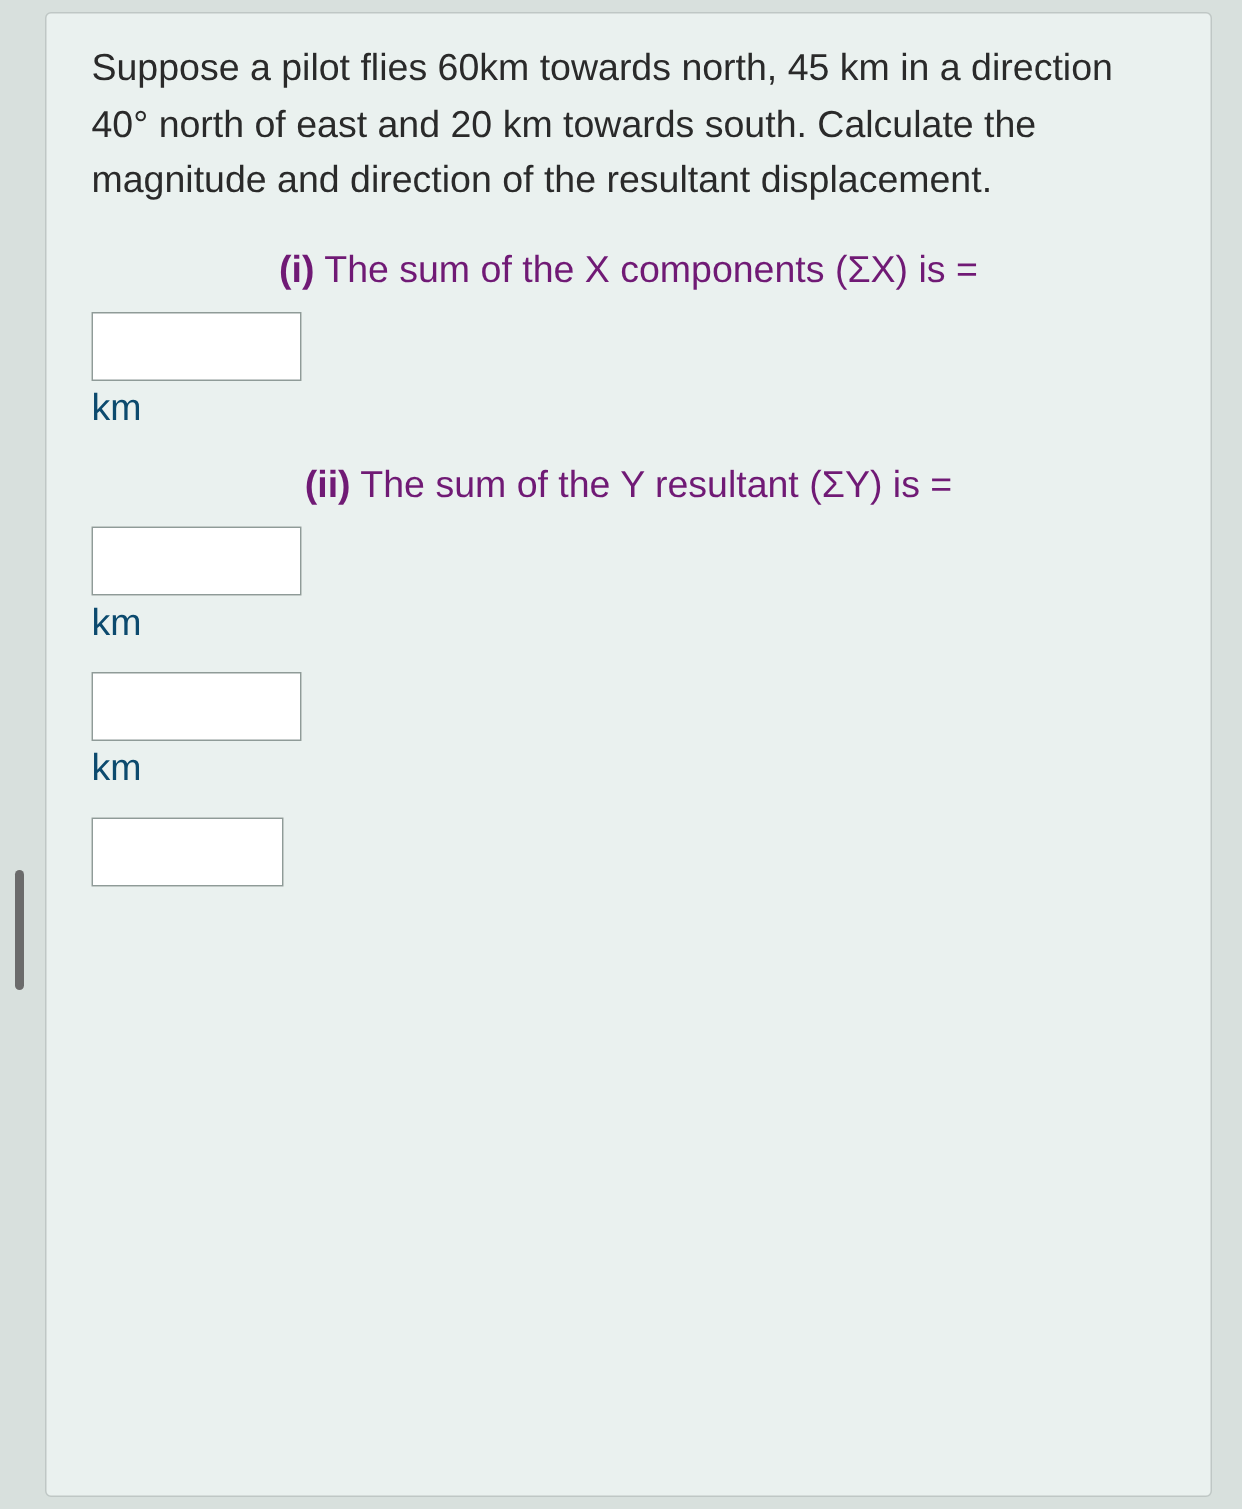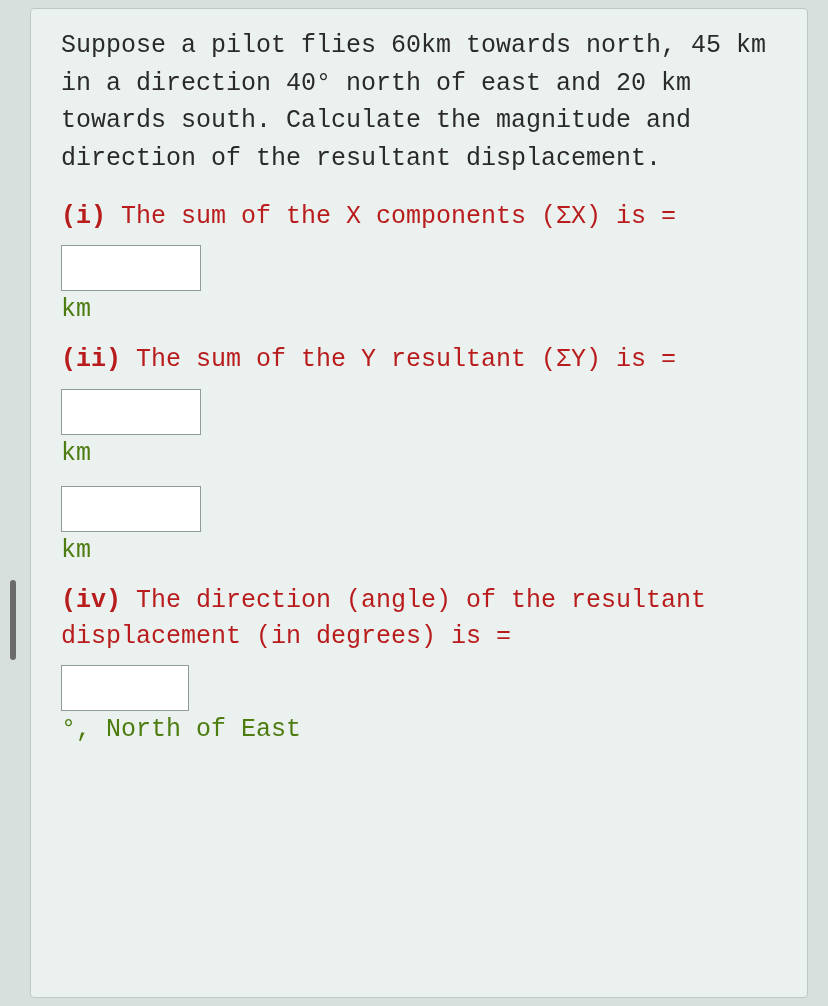--- a/index.html
+++ b/index.html
@@ -1,19 +1,18 @@
 <!DOCTYPE html>
 <html><head>
 <meta charset="utf-8">
 <style>
   * {
     box-sizing: border-box;
     margin: 0;
     padding: 0;
-    font-family: Liberation Mono, monospace;
   }
   body {
     background: #d8e0dd;
     font-family: Arial, Helvetica, sans-serif;
     width: 828px;
     height: 1006px;
     padding: 8px 20px 8px 30px;
     position: relative;
   }
   .panel {
@@ -35,42 +34,43 @@
     border-radius: 3px;
   }
   .prompt {
     font-size: 25px;
     color: #2a2a2a;
     line-height: 1.5;
     margin-bottom: 22px;
   }
   .part {
     font-size: 25px;
-    color: #b91c1c;
+    color: #701a75;
     line-height: 1.45;
     margin-top: 6px;
+    text-align: center;
   }
   .bold {
     font-weight: bold;
   }
   .input-row {
     margin-top: 10px;
     margin-bottom: 4px;
   }
   input.answer {
     width: 140px;
     height: 46px;
     border: 1px solid #8f9b98;
     background: #fff;
     font-size: 22px;
     padding: 4px 6px;
   }
   .unit {
     font-size: 25px;
-    color: #4d7c0f;
+    color: #0c4a6e;
     margin-top: 1px;
     margin-bottom: 18px;
   }
   .last-unit {
     margin-bottom: 0;
   }
 </style>
 </head>
 <body>
 
@@ -94,21 +94,17 @@
   <div class="input-row">
     <input class="answer" type="text" value="" style="">
   </div>
   <p class="unit">km</p>
 
   <div class="input-row">
     <input class="answer" type="text" value="" style="">
   </div>
   <p class="unit">km</p>
 
-  <p class="part">
-    <span class="bold">(iv)</span><span> The direction (angle) of the resultant displacement (in degrees) is =</span>
-  </p>
   <div class="input-row">
     <input class="answer" style="width: 128px;" type="text" value="">
   </div>
-  <p class="unit last-unit">°, North of East</p>
 
 </div>
 
 </body></html>

